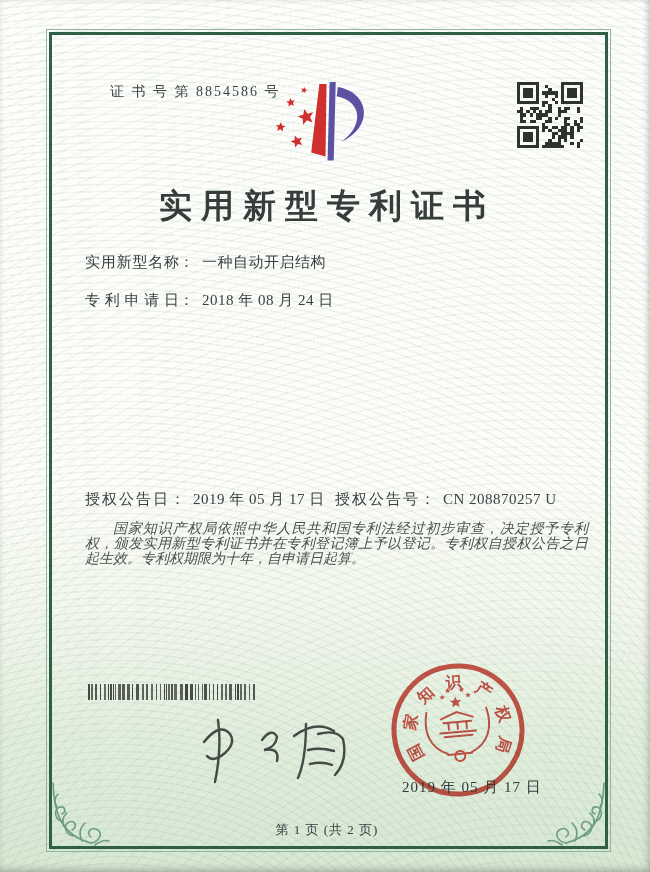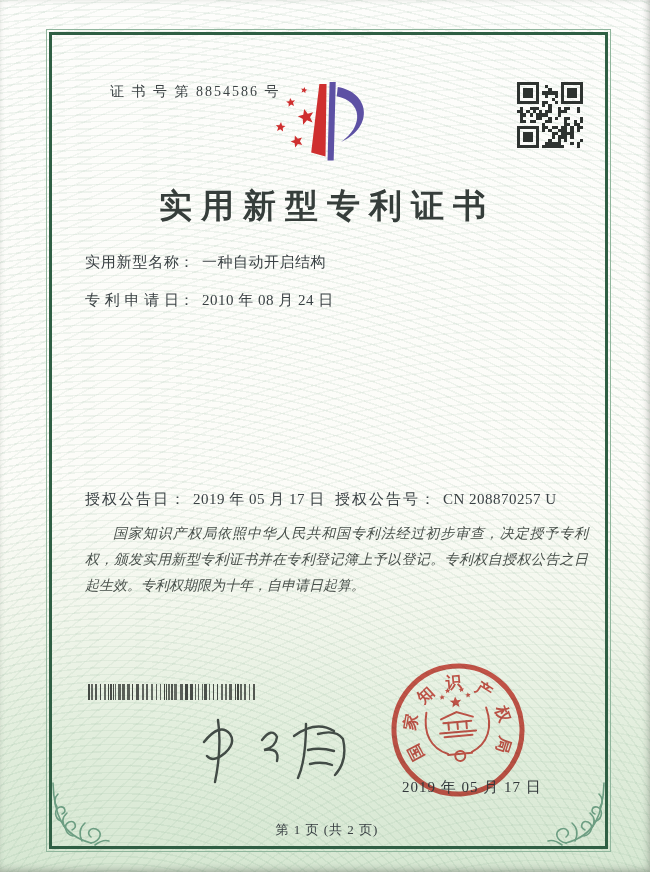--- a/index.html
+++ b/index.html
@@ -35,21 +35,21 @@
   .fields{position:absolute;left:85px;top:252px;width:520px;font-size:15px;color:#3a4144;}
   .frow{height:38px;line-height:20px;white-space:nowrap;}
   .flabel{display:inline-block;width:94px;text-align:justify;text-align-last:justify;color:#3a4144;}
   .fcolon{display:inline-block;margin-right:8px;}
   .fvalue{letter-spacing:.5px;}
   .grant-row{position:absolute;left:85px;top:490px;width:520px;font-size:15px;color:#3a4144;white-space:nowrap;}
   .grant-no{position:absolute;left:250px;top:0;}
   .grant-row .glabel{letter-spacing:2px;}
   
   .body-text{position:absolute;left:85px;top:521px;width:503px;
-    font-size:14px;line-height:26px;color:#474f4a;text-align:justify;font-style:italic;}
+    font-size:14px;line-height:15px;color:#474f4a;text-align:justify;font-style:italic;}
   .body-text p{margin:0;text-indent:2em;}
   
   .barcode{position:absolute;left:88px;top:684px;width:168px;height:16px;}
   .director{position:absolute;left:90px;top:729px;font-size:15px;letter-spacing:3px;color:#363d3a;line-height:26px;}
   .signature{position:absolute;left:188px;top:712px;width:170px;height:80px;}
   .seal{position:absolute;left:386px;top:658px;width:144px;height:144px;opacity:.92;
     mix-blend-mode:multiply;transform:rotate(-5deg);}
   .seal-date{position:absolute;left:402px;top:778px;font-size:15px;letter-spacing:1px;color:#32383b;}
   .footer{position:absolute;left:0;top:821px;width:654px;text-align:center;font-size:13px;color:#3a4144;letter-spacing:1px;}
 </style>
@@ -315,21 +315,21 @@
       <rect x="12" y="20" width="1" height="1" fill="#2e3330"></rect>
       <rect x="13" y="20" width="1" height="1" fill="#2e3330"></rect>
       <rect x="14" y="20" width="1" height="1" fill="#2e3330"></rect>
       <rect x="19" y="20" width="1" height="1" fill="#2e3330"></rect>
     </svg>
 
   <div class="title">实用新型专利证书</div>
 
   <div class="fields" id="fields">
       <div class="frow"><span class="flabel">实用新型名称</span><span class="fcolon">：</span><span class="fvalue">一种自动开启结构</span></div>
-      <div class="frow"><span class="flabel">专利申请日</span><span class="fcolon">：</span><span class="fvalue">2010 年 08 月 24 日</span></div>
+      <div class="frow"><span class="flabel">专利申请日</span><span class="fcolon">：</span><span class="fvalue">2018 年 08 月 24 日</span></div>
     </div>
 
   <div class="grant-row">
     <span>
       <span class="glabel">授权公告日</span><span class="fcolon">：</span><span class="fvalue">2019 年 05 月 17 日</span>
     </span>
     <span class="grant-no">
       <span class="glabel">授权公告号</span><span class="fcolon">：</span><span class="fvalue">CN 208870257 U</span>
     </span>
   </div>

